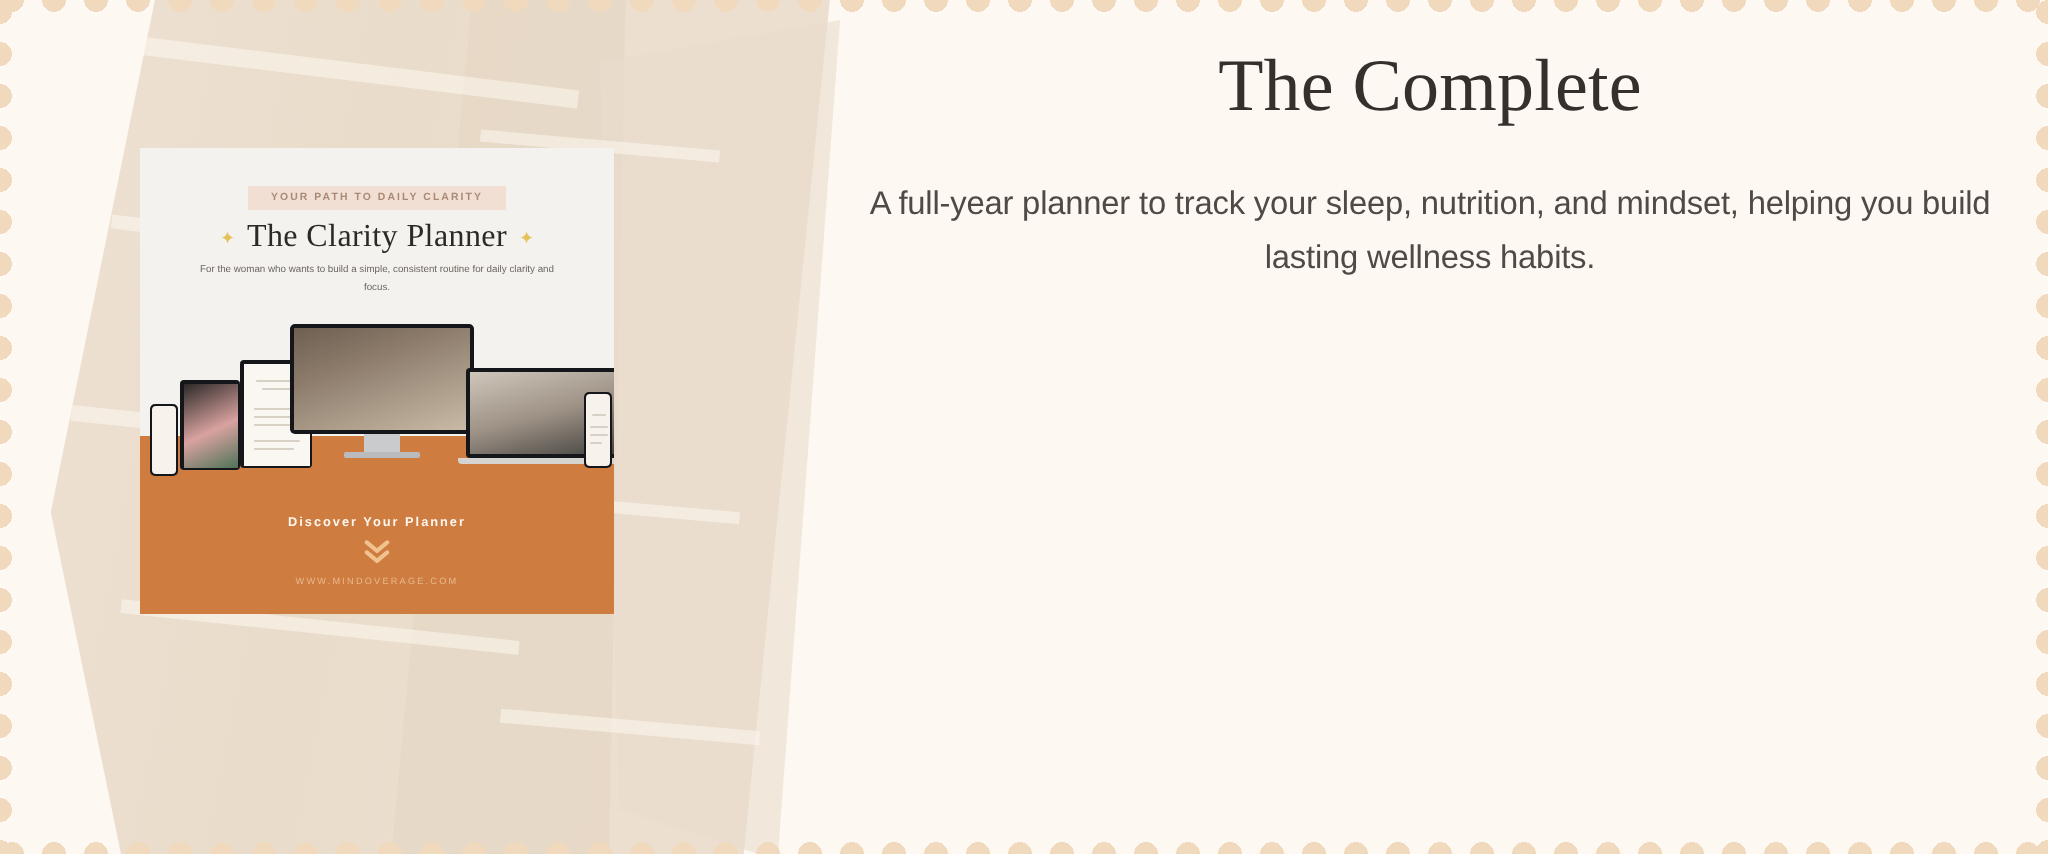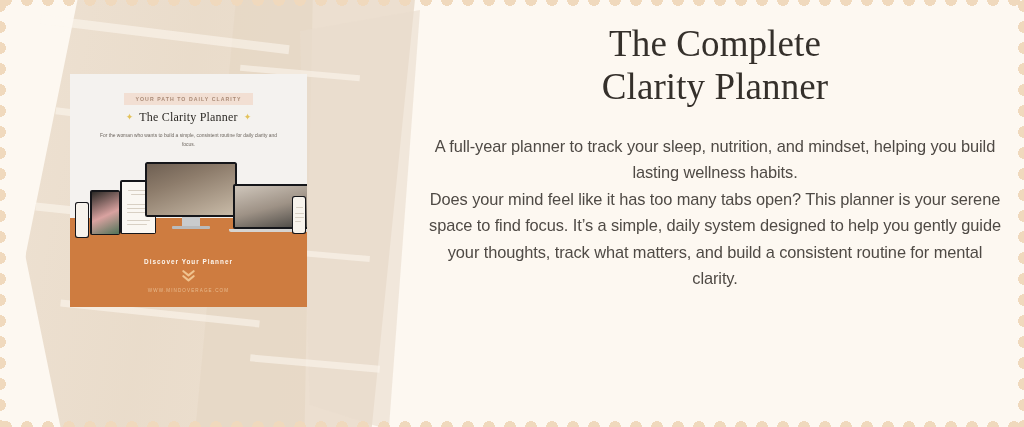--- a/index.html
+++ b/index.html
@@ -113,21 +113,21 @@
   .card-title-row {
     position: absolute; left: 0; top: 36px;
     width: 100%;
     display: flex;
     align-items: center;
     justify-content: center;
     gap: 6px;
   }
   .card-title {
     font-family: "Liberation Serif", serif;
-    font-size: 12px;
+    font-size: 16px;
     color: #2d2a26;
     letter-spacing: .2px;
     white-space: nowrap;
   }
   .sparkle { color: #e3c25a; font-size: 9px; line-height: 1; }
 
   .card-sub {
     position: absolute; left: 26px; top: 58px;
     width: 185px;
     text-align: center;
@@ -344,26 +344,24 @@
         <path d="M1.4 6.2 L6.5 10.4 L11.6 6.2" fill="none" stroke="#f0c38e" stroke-width="2.1" stroke-linecap="round" stroke-linejoin="round"></path>
       </svg>
     </div>
     <div class="card-url">WWW.MINDOVERAGE.COM</div>
   </div>
 
   <div class="content">
 
     <div class="headline">
       <span class="ln">The Complete</span>
-      <span class="ln">Clarity Planner</span>
     </div>
 
     <div class="body-copy">
       <p>A full-year planner to track your sleep, nutrition, and mindset, helping you build lasting wellness habits.</p>
-      <p>Does your mind feel like it has too many tabs open? This planner is your serene space to find focus. It’s a simple, daily system designed to help you gently guide your thoughts, track what matters, and build a consistent routine for mental clarity.</p>
     </div>
 
 
   </div>
 
   <div class="dot-edge dot-top"></div>
   <div class="dot-edge dot-bottom"></div>
   <div class="dot-edge dot-left"></div>
   <div class="dot-edge dot-right"></div>
 

